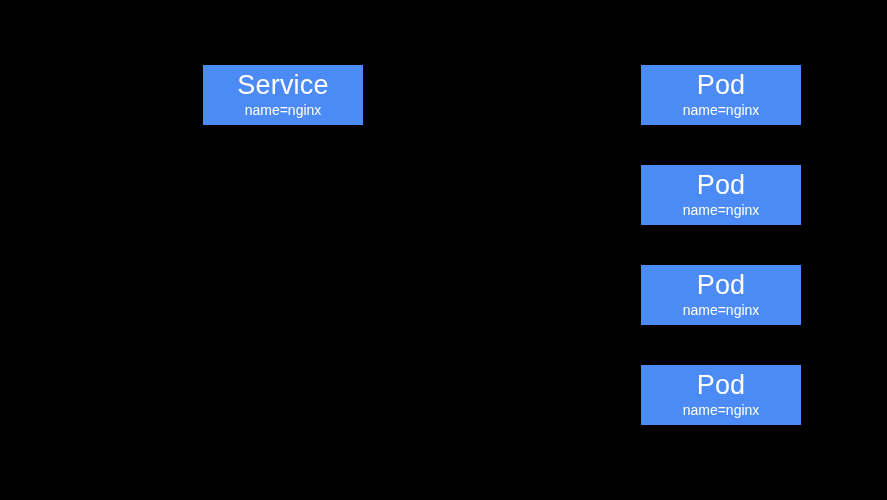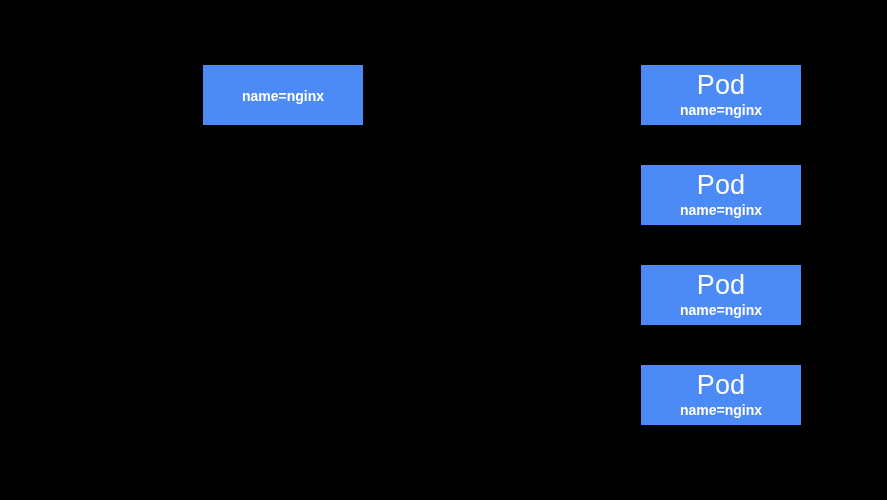--- a/index.html
+++ b/index.html
@@ -34,37 +34,38 @@
     color: #ffffff;
     font-size: 27px;
     font-weight: 400;
     letter-spacing: 0.2px;
     line-height: 1.05;
     white-space: nowrap;
   }
   .node-subtitle {
     color: #ffffff;
     font-size: 14px;
-    font-weight: 700;
+    font-weight: 400;
     line-height: 1.1;
     margin-top: 4px;
     white-space: nowrap;
   }
   .service-node { left: 203px; top: 65px; }
   .pod-node-0 { left: 641px; top: 65px; }
   .pod-node-1 { left: 641px; top: 165px; }
   .pod-node-2 { left: 641px; top: 265px; }
   .pod-node-3 { left: 641px; top: 365px; }
 </style>
 </head>
 <body>
 
 <div id="canvas">
 
   <div class="node-box service-node">
+    <span class="node-title">Service</span>
     <span class="node-subtitle">name=nginx</span>
   </div>
 
   <div class="node-box pod-node-0">
     <span class="node-title">Pod</span>
     <span class="node-subtitle">name=nginx</span>
   </div>
 
   <div class="node-box pod-node-1">
     <span class="node-title">Pod</span>

